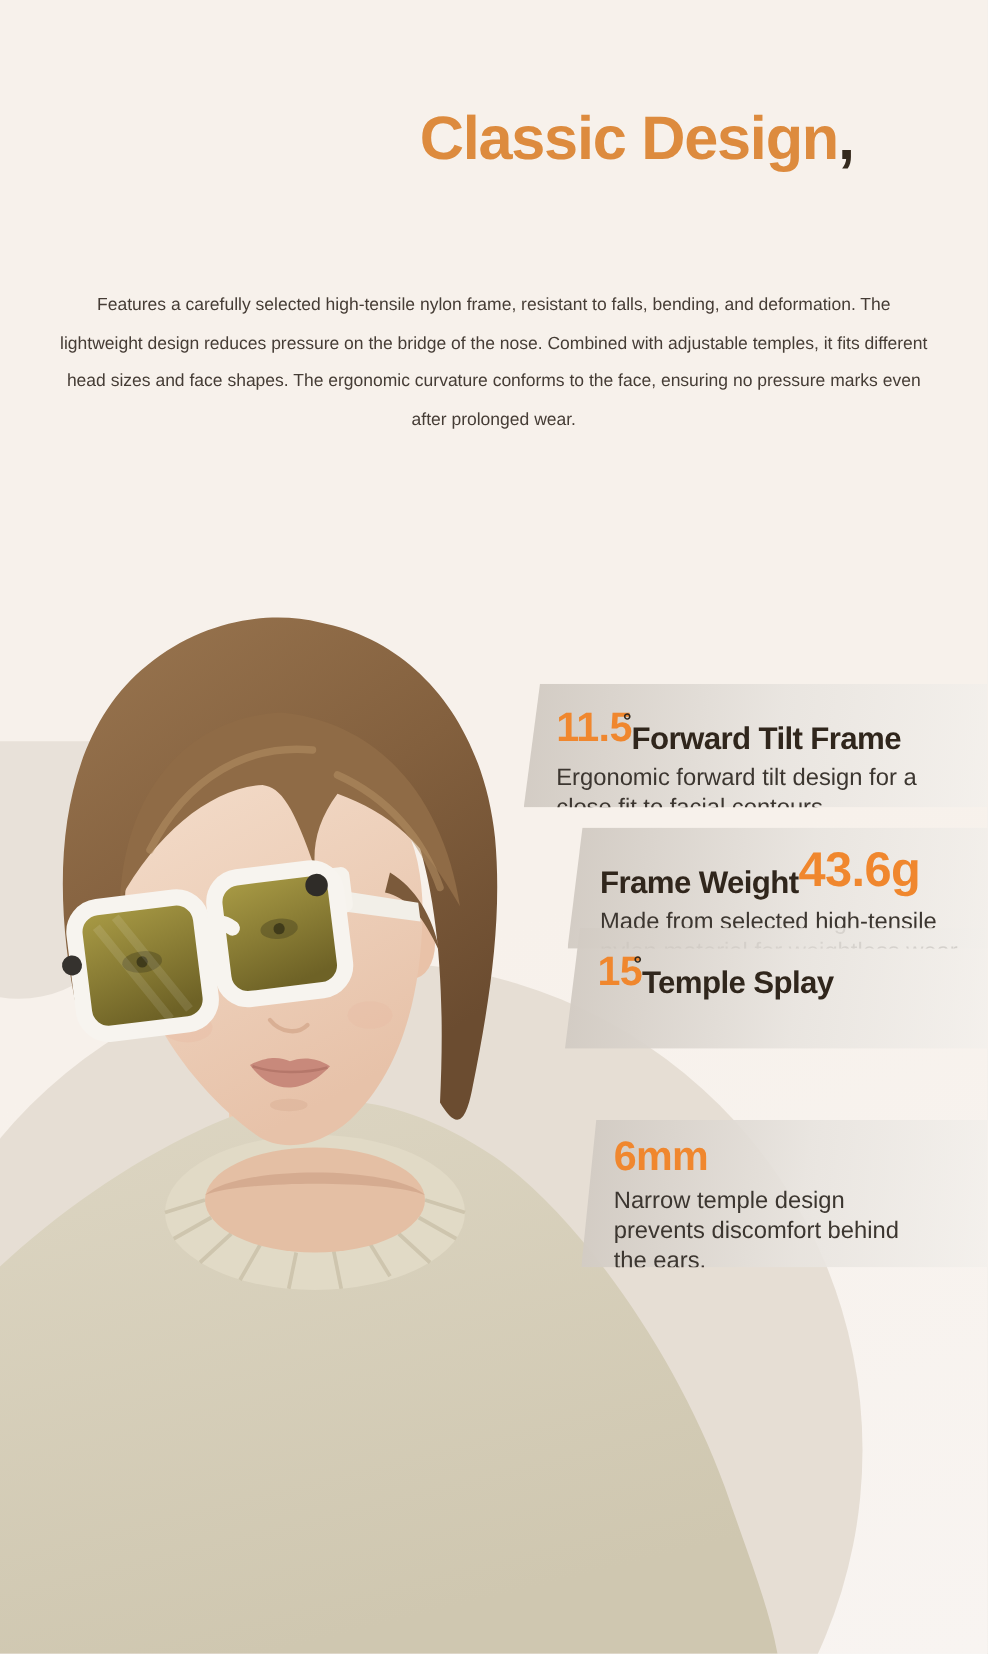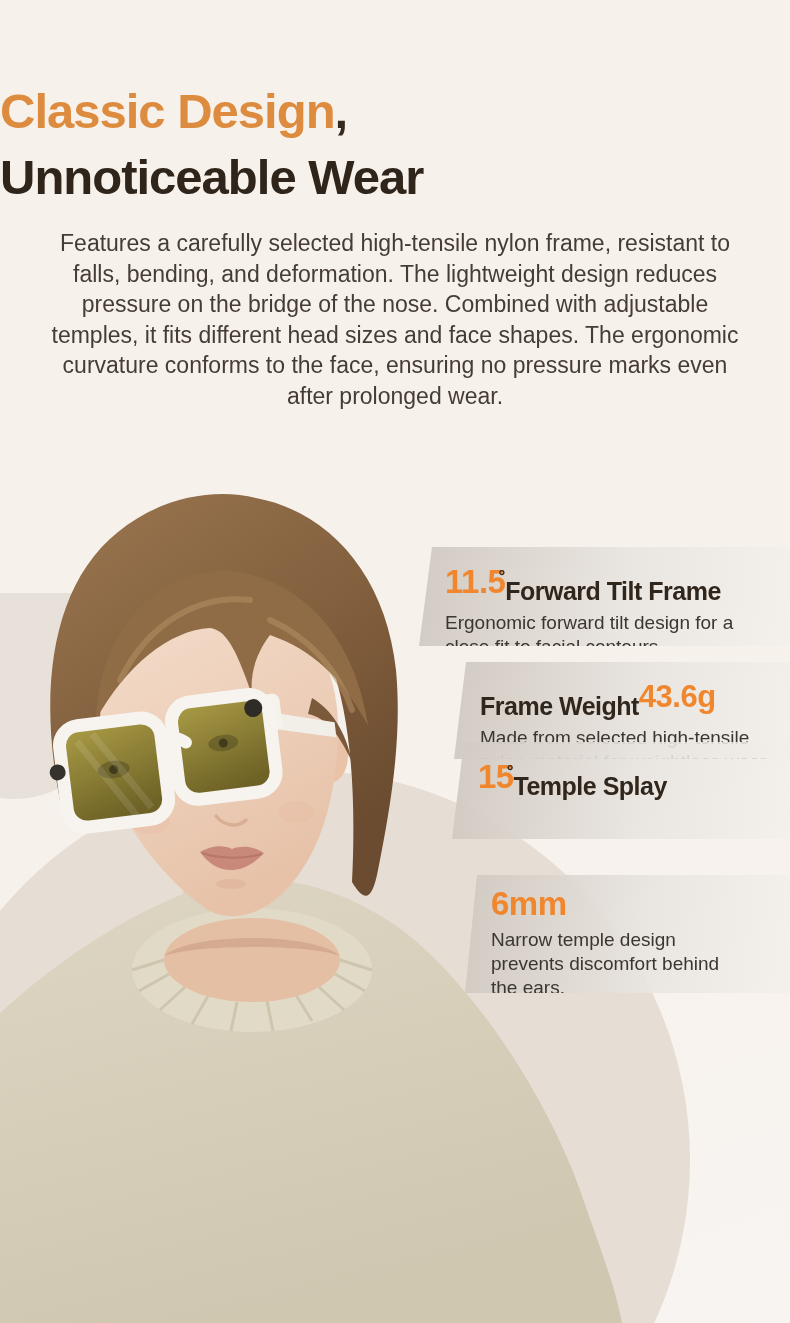--- a/index.html
+++ b/index.html
@@ -14,64 +14,63 @@
   .shape-left{
     left:-78px;top:593px;width:186px;height:206px;
     background:#E8E1D9;border-radius:0 0 95px 95px;
   }
   .shape-circle{
     left:-90px;top:770px;width:780px;height:780px;border-radius:50%;
     background:#E6DED4;
   }
 
   
-  .title{left:0;top:78px;width:650px;text-align:left;line-height:66px;letter-spacing:-1px;}
+  .title{left:0;top:78px;width:650px;text-align:right;line-height:66px;letter-spacing:-1px;padding-left:33px;}
   .title .l1{font-size:49px;font-weight:bold;color:#DD8B3E;}
   .title .l1 .comma{color:#352A1D;}
   .title .l2{font-size:49px;font-weight:bold;color:#30251A;}
 
   
   .intro{
     left:45px;top:228px;width:700px;text-align:center;
-    font-size:23px;line-height:30.5px;color:#453C35;
+    font-size:14px;line-height:30.5px;color:#453C35;
   }
 
   
   .card{
     position:absolute;right:0;box-sizing:border-box;
     background:linear-gradient(97deg,rgba(209,202,194,0.97) 0%,rgba(232,228,223,0.9) 55%,rgba(243,240,236,0.82) 100%);
     padding:10px 8px 10px 26px;
   }
   .card1{top:547px;left:419px;width:371px;height:99px;clip-path:polygon(13px 0,100% 0,100% 100%,0 100%);}
   .card2{top:662px;left:454px;width:351px;height:97px;clip-path:polygon(12px 0,100% 0,100% 100%,0 100%);}
   .card3{top:742px;left:452px;width:338px;height:97px;clip-path:polygon(12px 0,100% 0,100% 100%,0 100%);}
-  .card4{top:875px;left:465px;width:325px;height:118px;clip-path:polygon(12px 0,100% 0,100% 100%,0 100%);}
+  .card4{top:896px;left:465px;width:325px;height:118px;clip-path:polygon(12px 0,100% 0,100% 100%,0 100%);}
   .card-head{display:flex;align-items:center;gap:0;white-space:nowrap;}
   .val{font-size:33px;font-weight:bold;color:#F0872E;letter-spacing:-0.5px;}
-  .val.small{font-size:31px;}
+  .val.small{font-size:39px;}
   .deg{font-size:17px;font-weight:bold;color:#30281F;display:inline-block;transform:translateY(-11px);margin-left:-7px;}
   .lbl{font-size:25px;font-weight:bold;color:#30261C;letter-spacing:-0.5px;margin-top:20px;}
   .desc{margin-top:5px;font-size:19px;line-height:24px;color:#3C3630;}
   .card1 .desc{width:305px;}
   .card2 .desc{width:310px;}
   .card3 .desc{width:300px;}
   .card4 .desc{width:255px;}
 
   
   .person{left:0;top:470px;width:790px;height:853px;}
 </style>
 </head>
 <body>
 
 <div class="abs shape-left"></div>
 <div class="abs shape-circle"></div>
 
 <div class="abs title">
   <div class="l1"><span>Classic Design</span><span class="comma">,</span></div>
-  <div class="l2">Unnoticeable Wear</div>
 </div>
 
 <div class="abs intro">Features a carefully selected high-tensile nylon frame, resistant to falls, bending, and deformation. The lightweight design reduces pressure on the bridge of the nose. Combined with adjustable temples, it fits different head sizes and face shapes. The ergonomic curvature conforms to the face, ensuring no pressure marks even after prolonged wear.</div>
 
 <svg class="abs person" viewBox="0 0 790 853" xmlns="http://www.w3.org/2000/svg" aria-hidden="true">
   <defs>
     <linearGradient id="hairG" x1="0" y1="0" x2="0.6" y2="1">
       <stop offset="0" stop-color="#9A7650"></stop>
         <stop offset="0.55" stop-color="#83603E"></stop>
         <stop offset="1" stop-color="#6B4C30"></stop>

